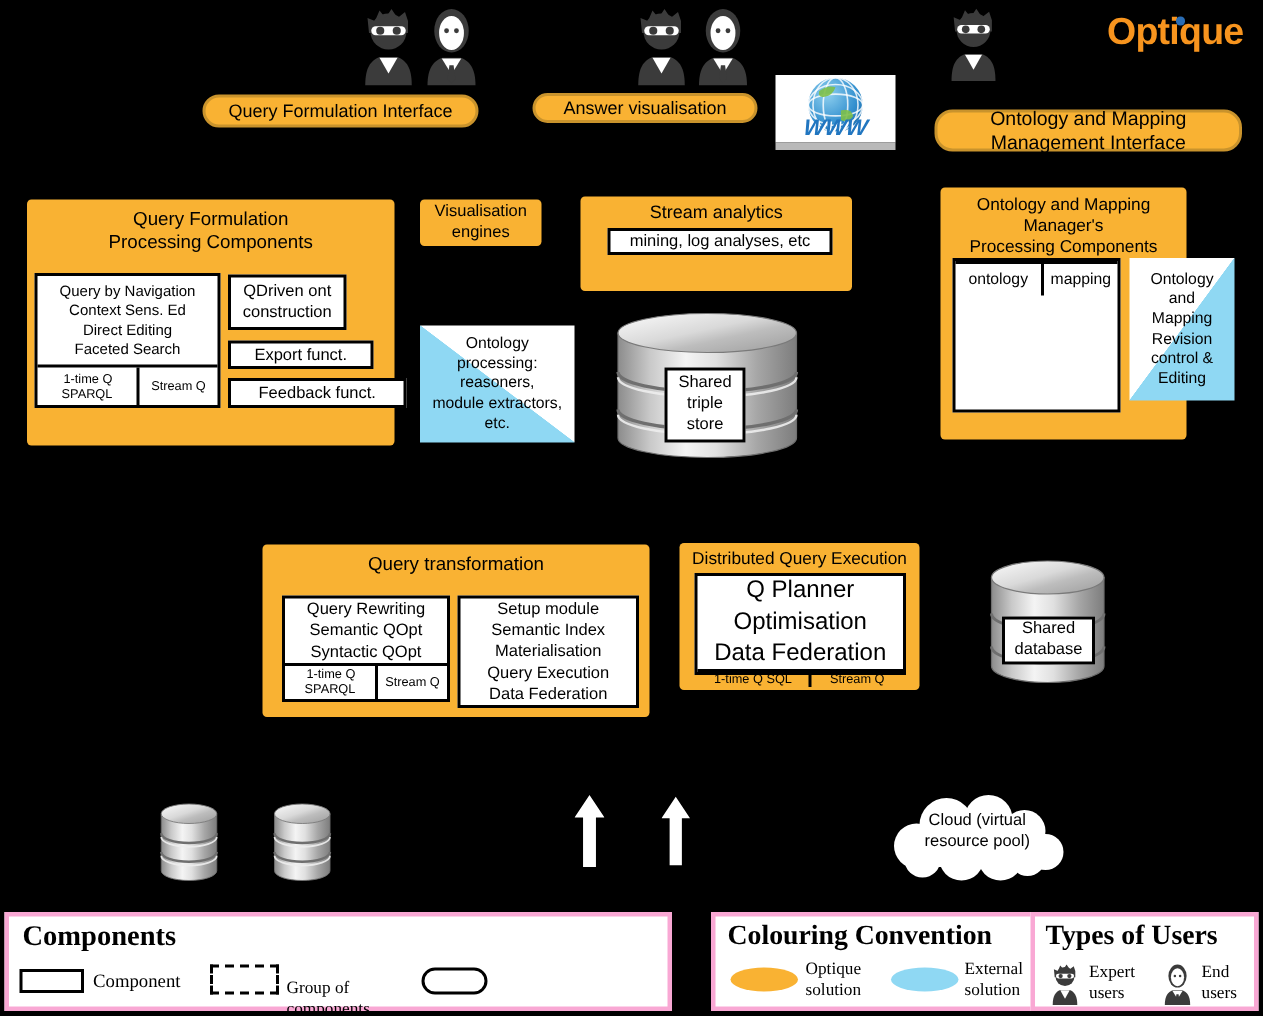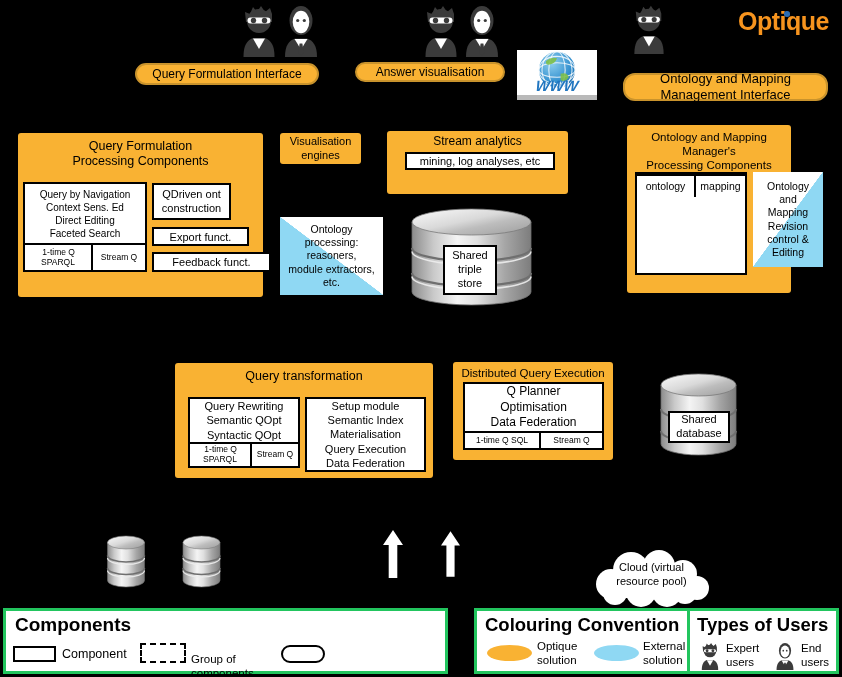--- a/index.html
+++ b/index.html
@@ -11,21 +11,21 @@
   .comp{background:#fff;border:2px solid #000;}
   .pill{background:#F9B233;border:2px solid #C9932C;border-radius:12px;}
   .col{display:flex;flex-direction:column;padding:0;}
   .fx{flex:1;display:flex;align-items:center;justify-content:center;white-space:pre-line;text-align:center;}
   .sub{display:flex;border-top:2px solid #000;}
   .sub>div{display:flex;align-items:center;justify-content:center;text-align:right;white-space:pre-line;line-height:1.12;}
   .sub>div+div{border-left:2px solid #000;}
   .ttl{position:absolute;left:0;right:0;text-align:center;white-space:pre-line;line-height:1.22;}
   .split-bl{background:linear-gradient(to bottom left,#fff 0 49.7%,#8FD8F3 50% 100%);}
   .split-br{background:linear-gradient(to bottom right,#fff 0 49.7%,#8FD8F3 50% 100%);}
-  .leg{background:#fff;border:3px solid #22c55e;}
+  .leg{background:#fff;border:3px solid #f9a8d4;font-family:Liberation Serif, serif;}
   .legttl{position:absolute;font-weight:bold;}
   .lbl{position:absolute;white-space:pre-line;line-height:1.18;}
   .logo-text{font-weight:800;font-size:25px;color:#F7941E;letter-spacing:-0.5px;}
 </style>
 </head>
 <body>
 
 <div id="c">
 
   <svg width="0" height="0" style="position:absolute">
@@ -224,21 +224,21 @@
     <div class="a comp t" style="left:130px;top:34px;width:121px;height:75px;font-size:11px;line-height:1.3">Setup module
 Semantic Index
 Materialisation
 Query Execution
 Data Federation</div>
   </div>
 
   <div class="a org" style="left:453px;top:362px;width:160px;height:98px">
     <div class="ttl" style="top:4px;font-size:11.5px">Distributed Query Execution</div>
     <div class="a comp col" style="left:10px;top:20px;width:141px;height:68px">
-      <div class="fx" style="font-size:12px;line-height:1.3">Q Planner
+      <div class="fx" style="font-size:16px;line-height:1.3">Q Planner
 Optimisation
 Data Federation</div>
       <div class="sub" style="height:19px">
         <div style="width:74px;font-size:8.5px">1-time Q SQL</div>
         <div style="flex:1;font-size:8.5px">Stream Q</div>
       </div>
     </div>
   </div>
 
   <div class="a" style="left:659px;top:373px;width:79px;height:83px">
@@ -277,21 +277,21 @@
     <svg width="20" height="48" viewBox="0 0 20 48">
         <polygon points="10,0 20,15 14.3,15 14.3,48 5.7,48 5.7,15 0,15" fill="#fff"></polygon>
       </svg>
   </div>
   <div class="a" style="left:441px;top:530px;width:19px;height:48px">
     <svg width="19" height="48" viewBox="0 0 20 48">
         <polygon points="10,0 20,15 14.3,15 14.3,48 5.7,48 5.7,15 0,15" fill="#fff"></polygon>
       </svg>
   </div>
 
-  <div class="a" style="left:583px;top:546px;width:137px;height:62px">
+  <div class="a" style="left:583px;top:526px;width:137px;height:62px">
     <svg width="137" height="62" viewBox="0 0 137 62">
       <g fill="#fff">
         <circle cx="28" cy="38" r="15"></circle>
           <circle cx="48" cy="24" r="18"></circle>
           <circle cx="76" cy="20" r="16"></circle>
         <circle cx="100" cy="28" r="14"></circle>
           <circle cx="114" cy="42" r="12"></circle>
           <circle cx="32" cy="47" r="12"></circle>
         <circle cx="58" cy="46" r="15"></circle>
           <circle cx="84" cy="46" r="15"></circle>

